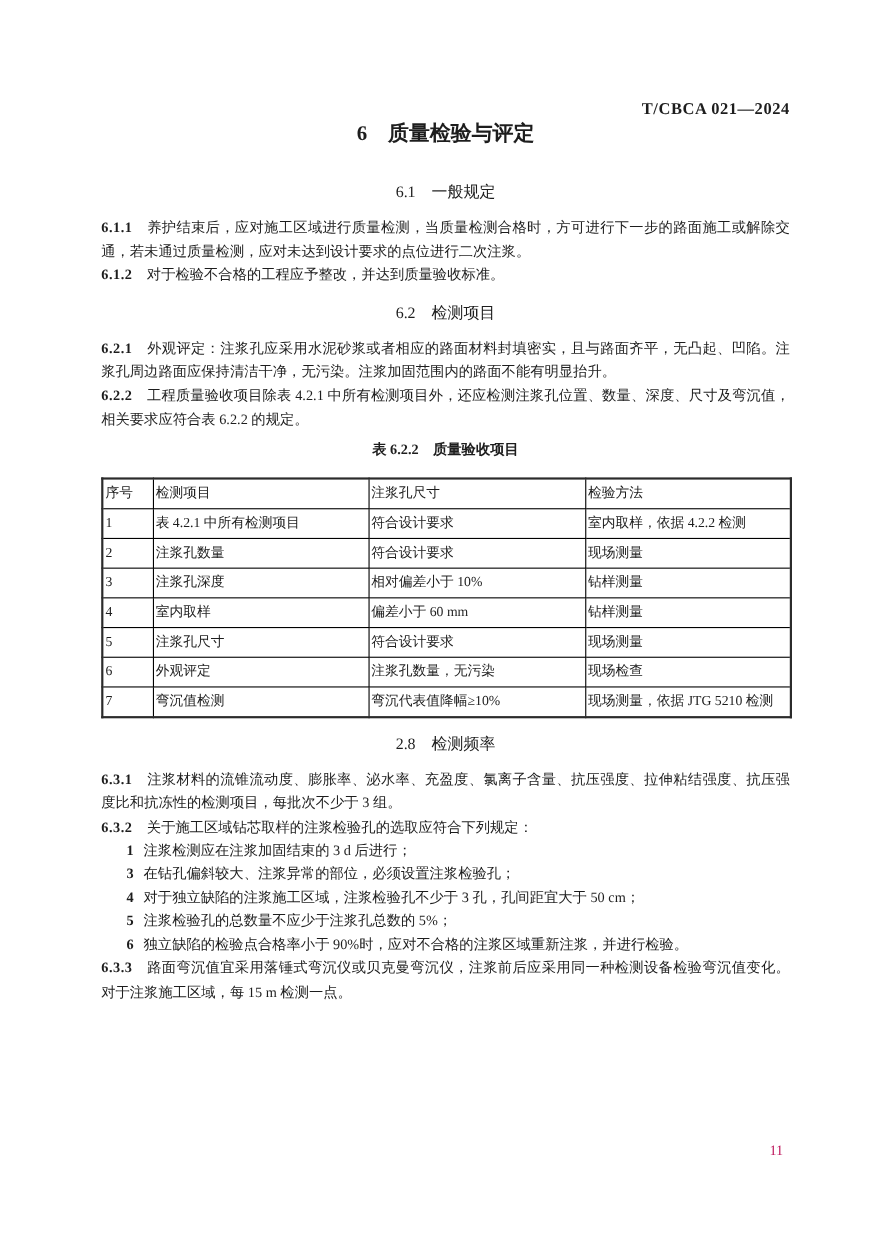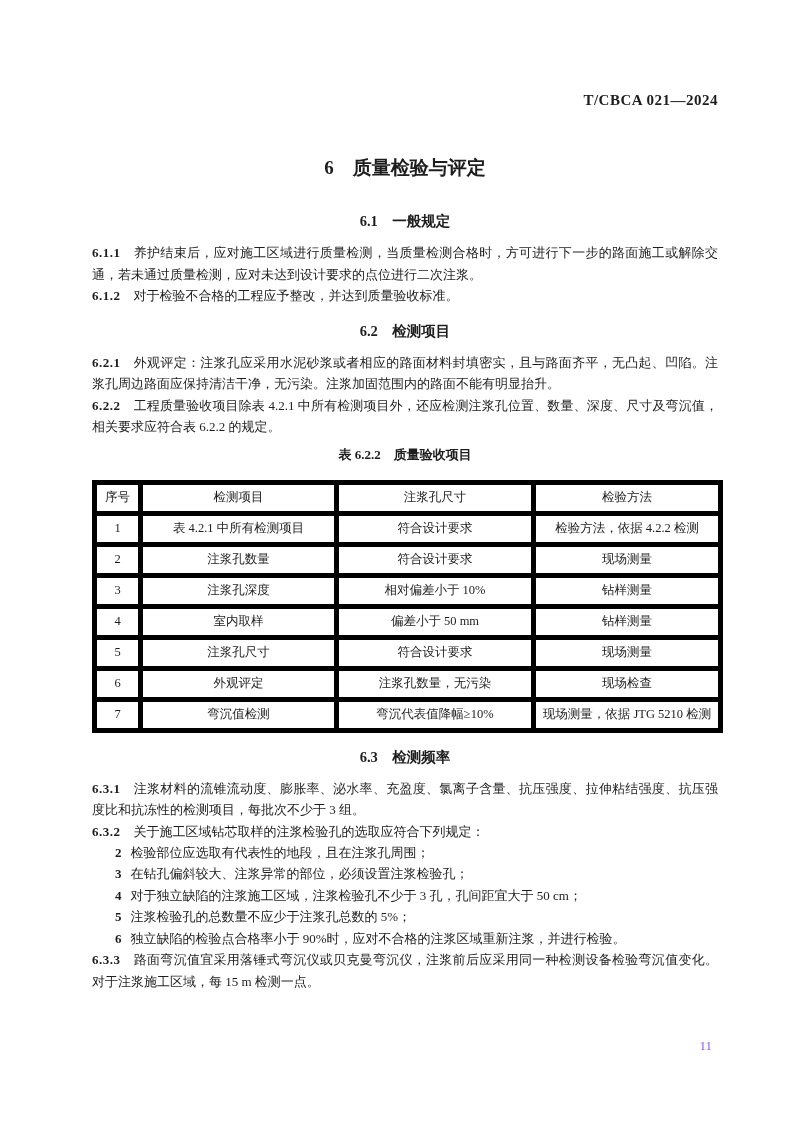--- a/index.html
+++ b/index.html
@@ -25,32 +25,31 @@
   }
   .doc-header {
     padding-top: 92px;
     text-align: right;
     font-size: 15px;
     font-weight: bold;
     line-height: 17px;
     letter-spacing: 0.5px;
   }
   .chapter-title {
-    margin-top: 46px;
     text-align: center;
     font-size: 19px;
     font-weight: bold;
     line-height: 26px;
   }
   .section-heading {
     margin-top: 30px;
     margin-bottom: 11px;
     text-align: center;
     font-size: 14.5px;
-    font-weight: bold;
+    font-weight: normal;
     line-height: 20px;
   }
   .section-heading.tight {
     margin-top: 14px;
   }
   .clause {
     margin: 0;
     font-size: 13px;
     line-height: 21.5px;
     text-align: justify;
@@ -83,35 +82,35 @@
     line-height: 18px;
   }
   table.spec-table {
     border-collapse: collapse;
     width: 626px;
     table-layout: fixed;
     border: 2px solid #2b2b2b;
   }
   table.spec-table th,
   table.spec-table td {
-    border: 5px solid #000000;
+    border: 1px solid #000000;
     height: 26px;
-    text-align: center;
+    text-align: left;
     vertical-align: middle;
     font-size: 12.5px;
     font-weight: normal;
     padding: 0 2px;
     overflow: hidden;
   }
   .page-number {
     position: absolute;
     top: 1038px;
     right: 88px;
     font-size: 13px;
-    color: #8b5cf6;
+    color: #be185d;
   }
 </style>
 </head>
 <body>
 
 <div class="page">
   <div class="content">
 
     <div class="doc-header">
       <span>T/CBCA 021—2024</span>
@@ -152,38 +151,38 @@
           <th>检测项目</th>
           <th>注浆孔尺寸</th>
           <th>检验方法</th>
         </tr>
       </thead>
       <tbody>
         <tr>
           <td>1</td>
           <td>表 4.2.1 中所有检测项目</td>
           <td>符合设计要求</td>
-          <td>检验方法，依据 4.2.2 检测</td>
+          <td>室内取样，依据 4.2.2 检测</td>
         </tr>
         <tr>
           <td>2</td>
           <td>注浆孔数量</td>
           <td>符合设计要求</td>
           <td>现场测量</td>
         </tr>
         <tr>
           <td>3</td>
           <td>注浆孔深度</td>
           <td>相对偏差小于 10%</td>
           <td>钻样测量</td>
         </tr>
         <tr>
           <td>4</td>
           <td>室内取样</td>
-          <td>偏差小于 50 mm</td>
+          <td>偏差小于 60 mm</td>
           <td>钻样测量</td>
         </tr>
         <tr>
           <td>5</td>
           <td>注浆孔尺寸</td>
           <td>符合设计要求</td>
           <td>现场测量</td>
         </tr>
         <tr>
           <td>6</td>
@@ -193,31 +192,31 @@
         </tr>
         <tr>
           <td>7</td>
           <td>弯沉值检测</td>
           <td>弯沉代表值降幅≥10%</td>
           <td>现场测量，依据 JTG 5210 检测</td>
         </tr>
       </tbody>
     </table>
 
-    <div class="section-heading tight">6.3　检测频率</div>
+    <div class="section-heading tight">2.8　检测频率</div>
 
     <p class="clause">
       <span class="cnum">6.3.1</span><span>注浆材料的流锥流动度、膨胀率、泌水率、充盈度、氯离子含量、抗压强度、拉伸粘结强度、抗压强度比和抗冻性的检测项目，每批次不少于 3 组。</span>
     </p>
     <p class="clause">
       <span class="cnum">6.3.2</span><span>关于施工区域钻芯取样的注浆检验孔的选取应符合下列规定：</span>
     </p>
 
     <ul class="sub-list">
-      <li><span class="lnum">2</span><span>检验部位应选取有代表性的地段，且在注浆孔周围；</span></li>
+      <li><span class="lnum">1</span><span>注浆检测应在注浆加固结束的 3 d 后进行；</span></li>
       <li><span class="lnum">3</span><span>在钻孔偏斜较大、注浆异常的部位，必须设置注浆检验孔；</span></li>
       <li><span class="lnum">4</span><span>对于独立缺陷的注浆施工区域，注浆检验孔不少于 3 孔，孔间距宜大于 50 cm；</span></li>
       <li><span class="lnum">5</span><span>注浆检验孔的总数量不应少于注浆孔总数的 5%；</span></li>
       <li><span class="lnum">6</span><span>独立缺陷的检验点合格率小于 90%时，应对不合格的注浆区域重新注浆，并进行检验。</span></li>
     </ul>
 
     <p class="clause">
       <span class="cnum">6.3.3</span><span>路面弯沉值宜采用落锤式弯沉仪或贝克曼弯沉仪，注浆前后应采用同一种检测设备检验弯沉值变化。对于注浆施工区域，每 15 m 检测一点。</span>
     </p>
 

